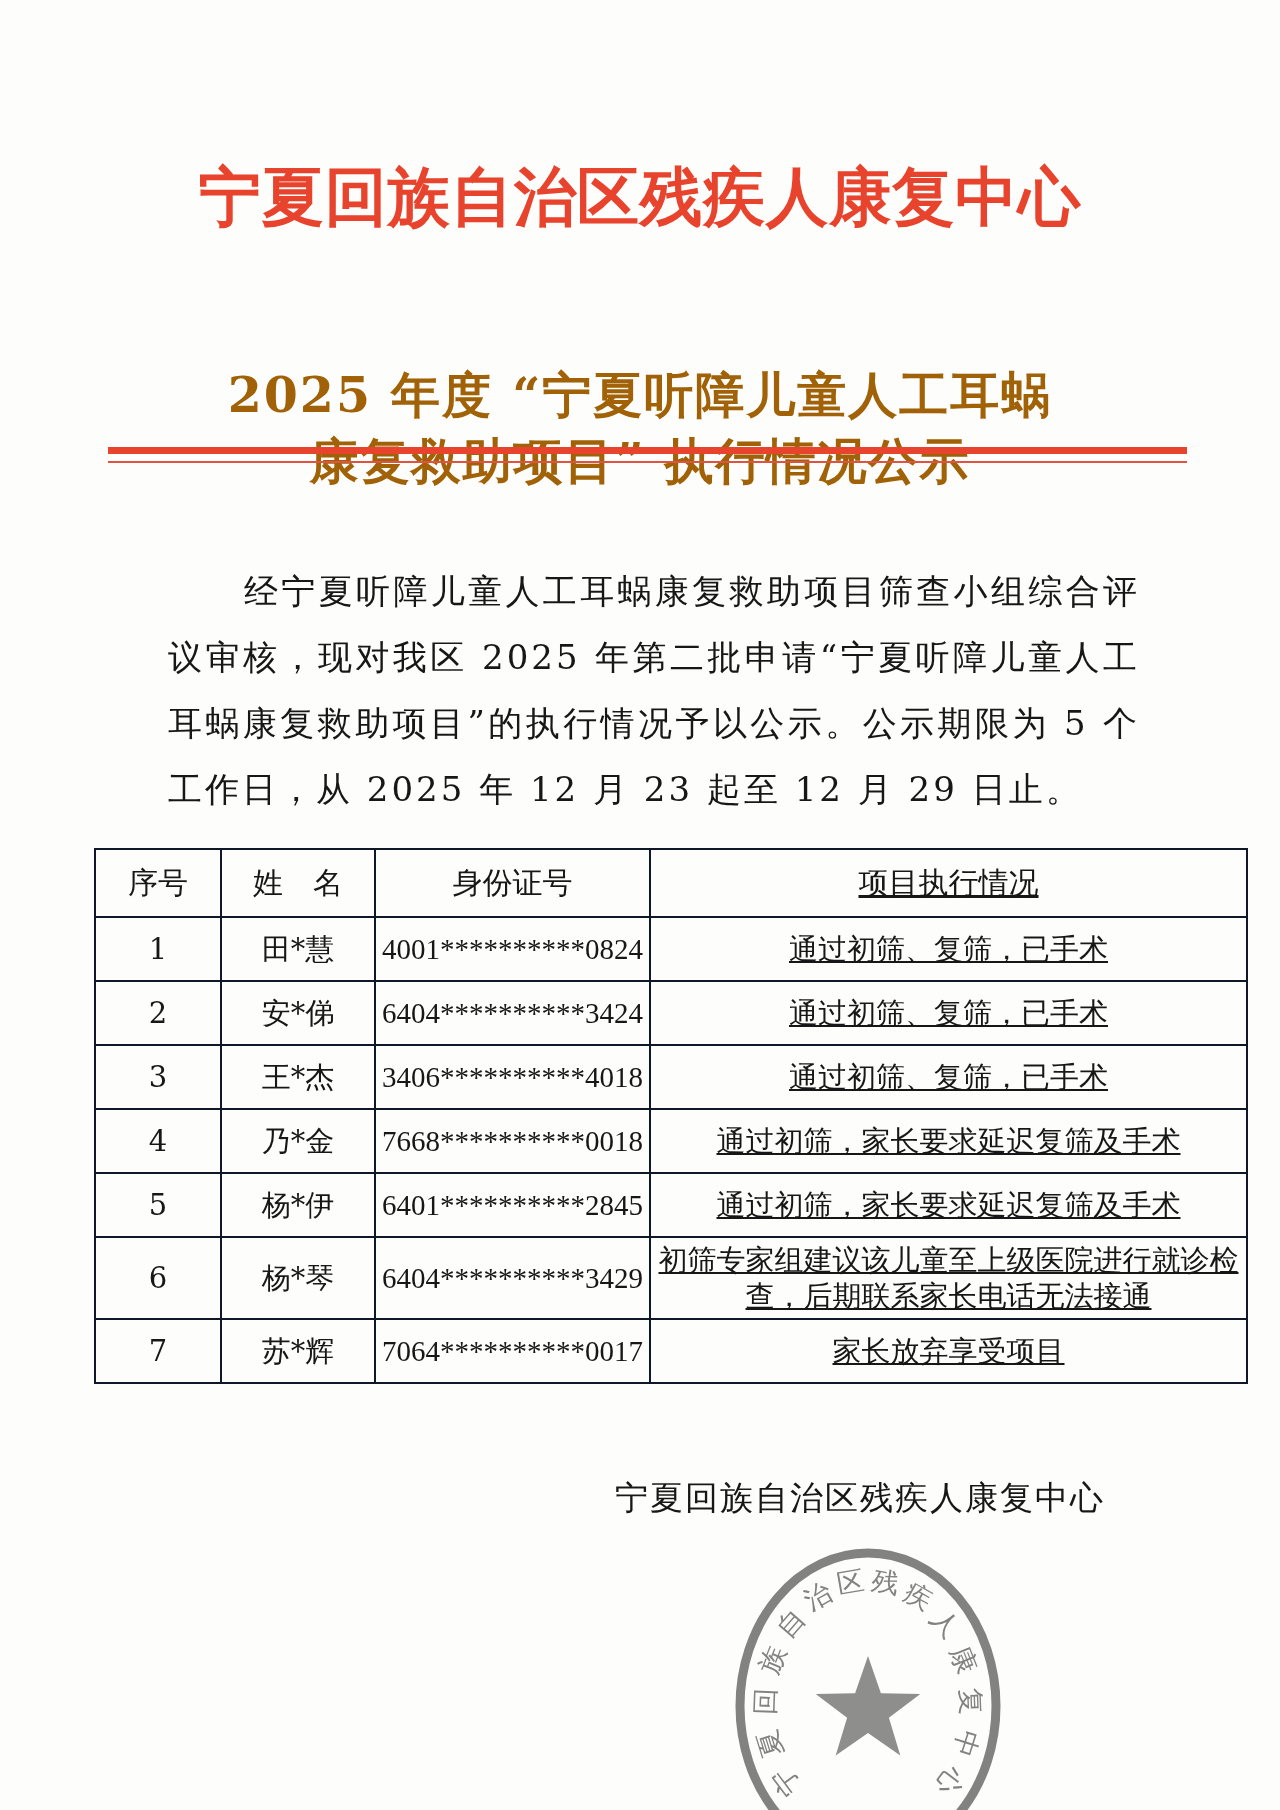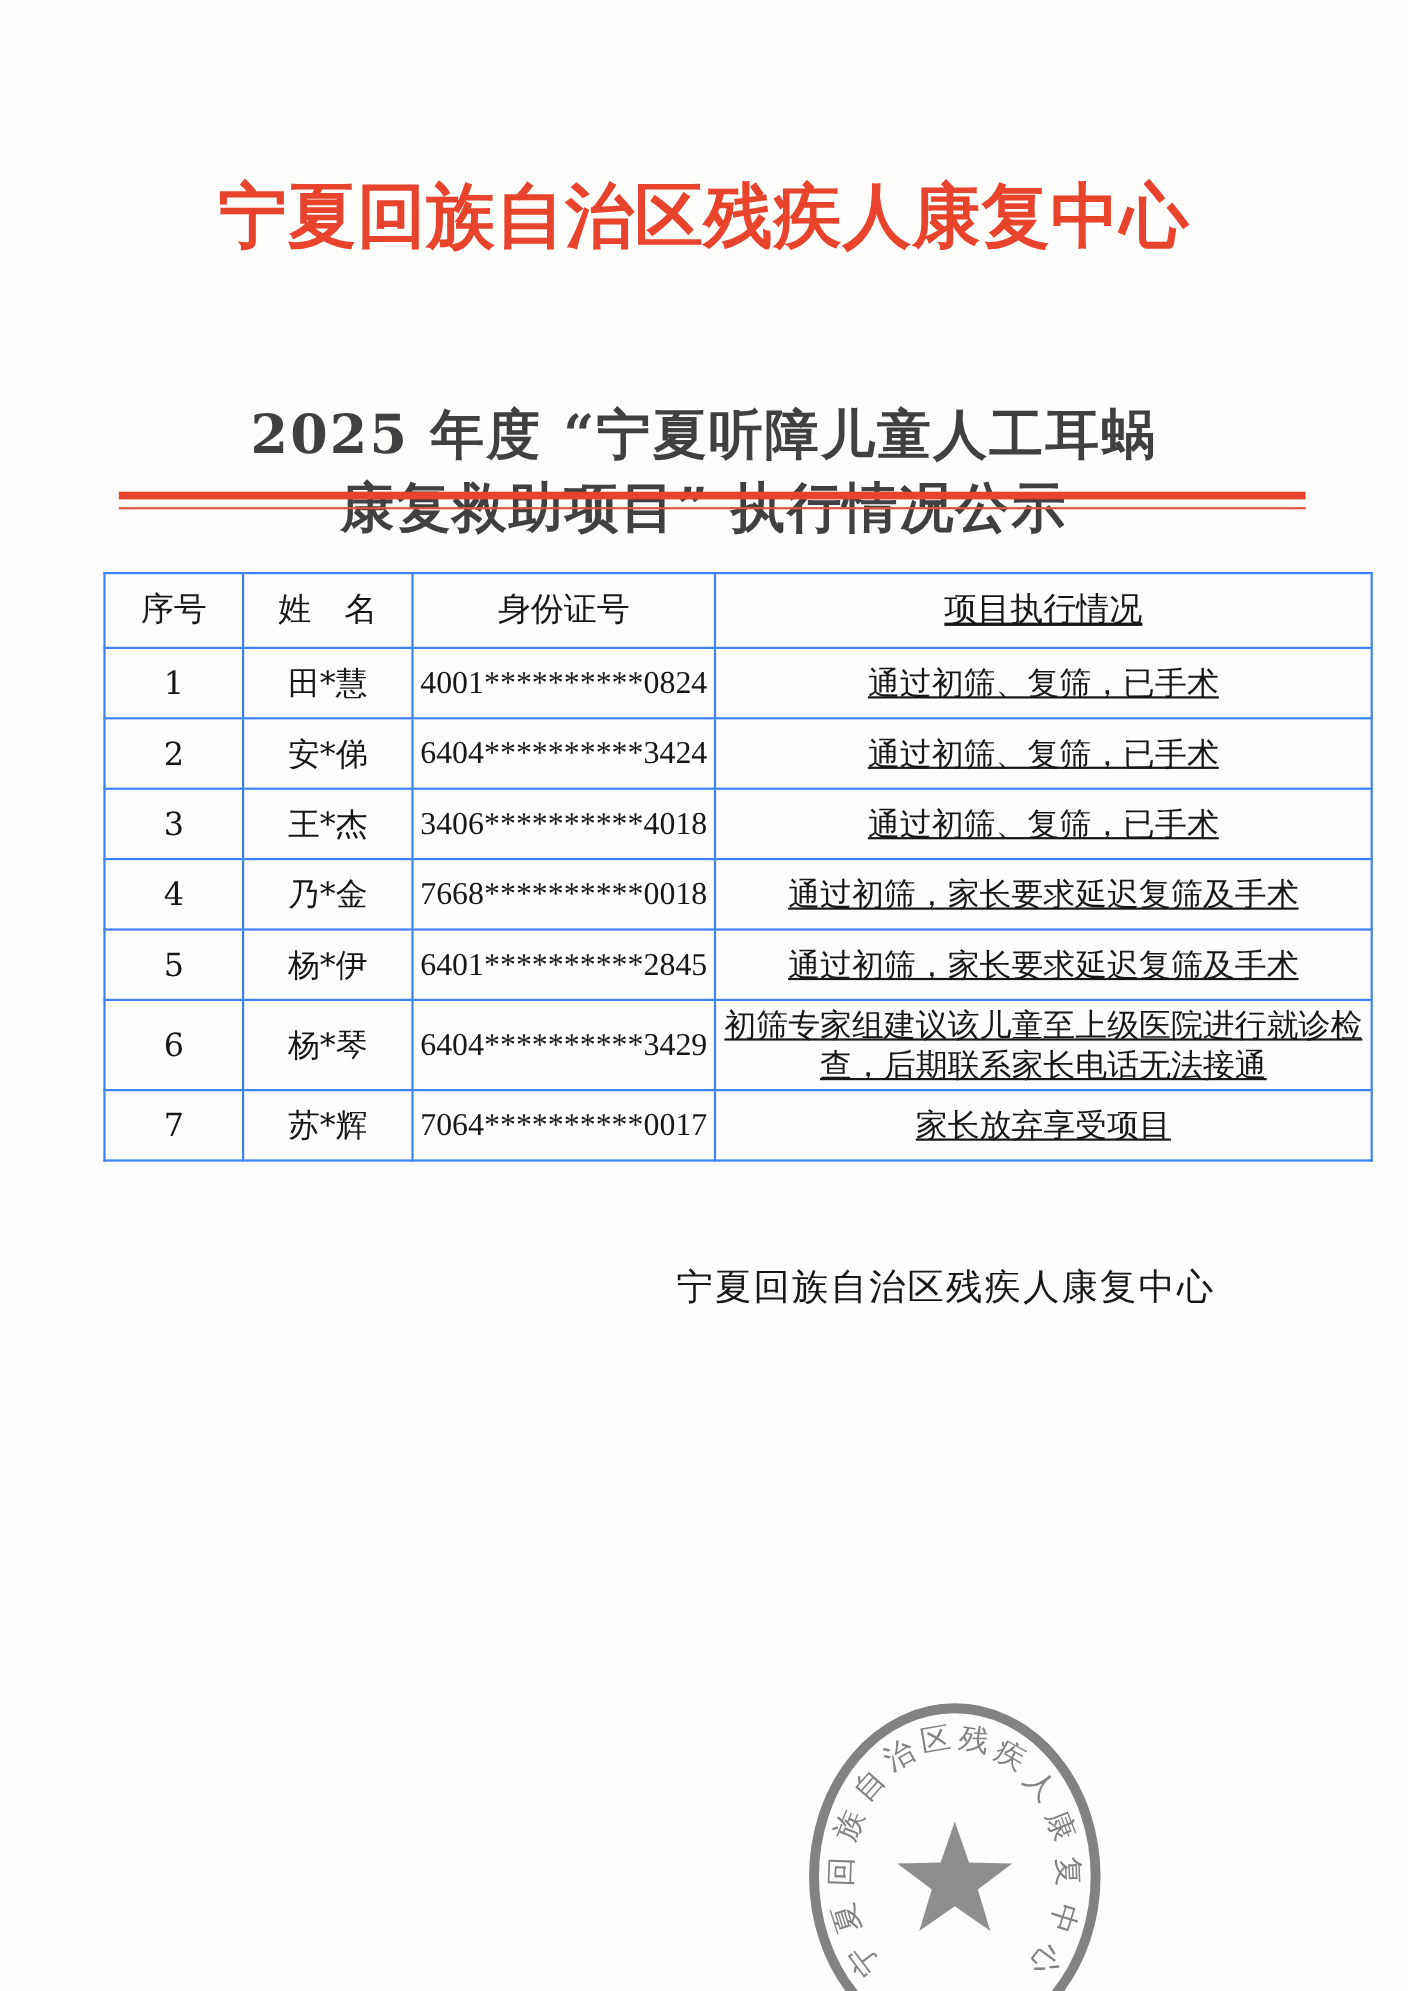--- a/index.html
+++ b/index.html
@@ -34,21 +34,21 @@
   }
 
   
   .doc-title{
     margin:128px 0 0 0;
     text-align:center;
     font-size:49px;
     font-weight:bold;
     line-height:66px;
     letter-spacing:2px;
-    color:#404040;
+    color:#a16207;
   }
 
   
   .body-para{
     margin:64px 140px 0 168px;
     width:972px;
     font-size:34px;
     line-height:66px;
     letter-spacing:3px;
     text-align:justify;
@@ -59,21 +59,21 @@
   
   table.pub-table{
     margin:26px 0 0 94px;
     width:1096px;
     border-collapse:collapse;
     table-layout:fixed;
     font-size:29px;
     color:#171717;
   }
   table.pub-table th, table.pub-table td{
-    border:2px solid #3b82f6;
+    border:2px solid #0f172a;
     text-align:center;
     vertical-align:middle;
     padding:4px 6px;
     line-height:36px;
     font-weight:normal;
     white-space:pre-wrap;
   }
   table.pub-table th{height:58px;font-size:30px;}
   table.pub-table td{height:54px;}
   .colw1{width:112px;} .colw2{width:140px;} .colw3{width:261px;font-family:Liberation Serif, serif;} .colw4{width:583px;text-decoration:underline;}
@@ -111,20 +111,21 @@
 
   <div class="org-header">宁夏回族自治区残疾人康复中心</div>
   <div class="red-rule-thick"></div>
   <div class="red-rule-thin"></div>
 
   <div class="doc-title">
     <div>2025 年度 “宁夏听障儿童人工耳蜗</div>
     <div>康复救助项目” 执行情况公示</div>
   </div>
 
+  <div class="body-para">经宁夏听障儿童人工耳蜗康复救助项目筛查小组综合评议审核，现对我区 2025 年第二批申请“宁夏听障儿童人工耳蜗康复救助项目”的执行情况予以公示。公示期限为 5 个工作日，从 2025 年 12 月 23 起至 12 月 29 日止。</div>
 
   <table class="pub-table">
     <thead>
       <tr>
         <th class="colw1">序号</th>
         <th class="colw2">姓　名</th>
         <th class="colw3">身份证号</th>
         <th class="colw4">项目执行情况</th>
       </tr>
     </thead>

